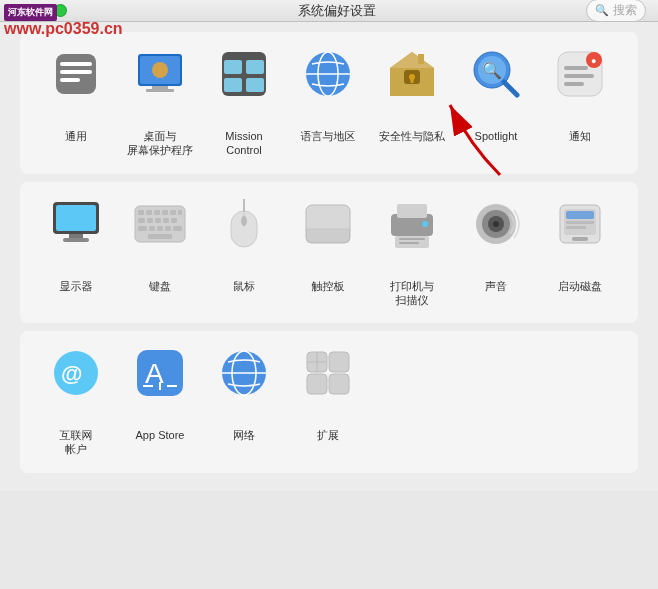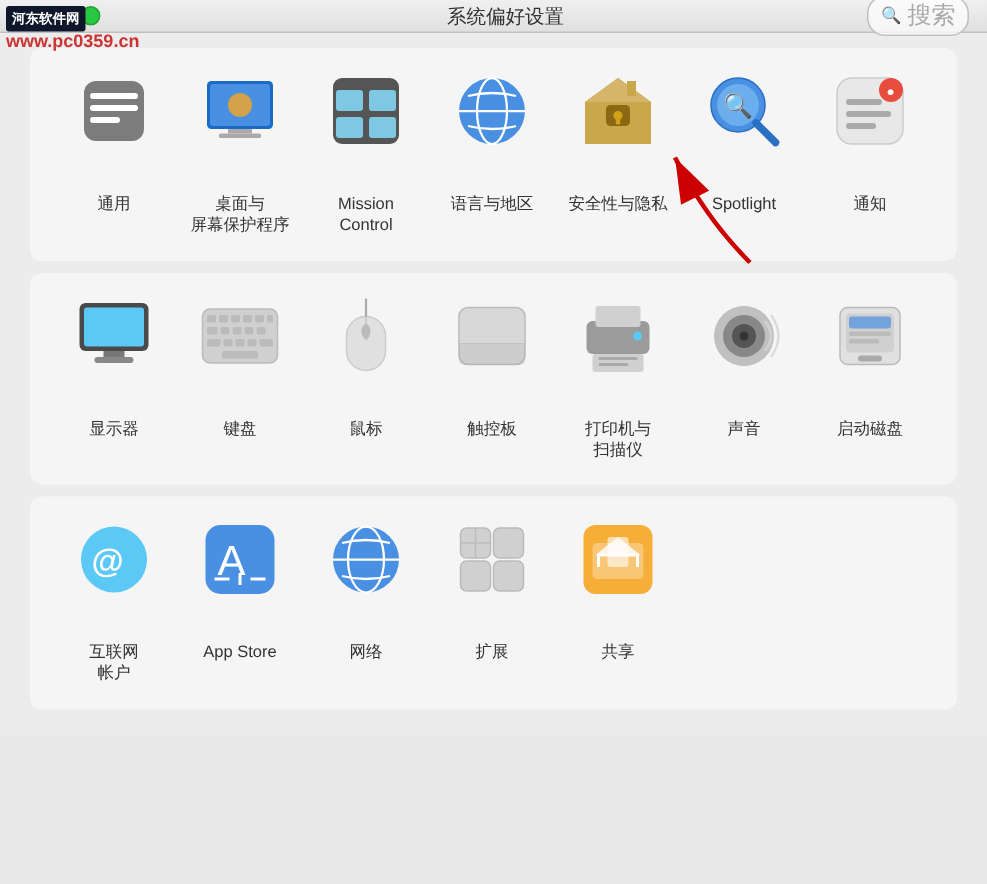--- a/index.html
+++ b/index.html
@@ -16,32 +16,32 @@
     .watermark {
       position: absolute;
       top: 0; left: 0;
       width: 100%; height: 100%;
       pointer-events: none;
       z-index: 100;
     }
     .watermark-logo {
       position: absolute;
       top: 4px; left: 4px;
-      background: #0f172a;
+      background: #701a75;
       color: white;
       font-size: 9px;
       padding: 2px 4px;
       border-radius: 2px;
       font-weight: bold;
     }
     .watermark-text {
       position: absolute;
       top: 20px; left: 4px;
       color: #cc3333;
-      font-size: 12px;
+      font-size: 16px;
       font-weight: bold;
     }
 
     
     .titlebar {
       height: 22px;
       background: linear-gradient(to bottom, #f0f0f0, #e0e0e0);
       display: flex;
       align-items: center;
       justify-content: center;
@@ -77,21 +77,21 @@
       border: 1px solid #c0c0c0;
       border-radius: 12px;
       padding: 2px 8px;
       gap: 4px;
     }
     .search-icon-svg {
       color: #999;
       font-size: 11px;
     }
     .search-placeholder {
-      font-size: 16px;
+      font-size: 12px;
       color: #aaa;
     }
 
     
     .content {
       padding: 10px 20px;
       background: #ececec;
     }
 
     
@@ -434,27 +434,15 @@
           <rect x="26" y="4" width="20" height="20" rx="4" fill="#d0d0d0" stroke="#bbb"></rect>
           <rect x="4" y="26" width="20" height="20" rx="4" fill="#d0d0d0" stroke="#bbb"></rect>
           <rect x="26" y="26" width="20" height="20" rx="4" fill="#d0d0d0" stroke="#bbb"></rect>
           <line x1="14" y1="4" x2="14" y2="24" stroke="#bbb" stroke-width="1"></line>
           <line x1="4" y1="14" x2="24" y2="14" stroke="#bbb" stroke-width="1"></line>
         </svg>
       </div>
       <span class="icon-label">扩展</span>
     </div>
 
-    <div class="icon-item">
-      <div class="icon-img">
-        <svg width="50" height="50" viewBox="0 0 50 50">
-          <rect x="2" y="2" width="46" height="46" rx="8" fill="#f5a623" opacity="0.9"></rect>
-          <rect x="8" y="14" width="34" height="24" rx="3" fill="white" opacity="0.3"></rect>
-          <path d="M 12 30 L 12 22 L 38 22 L 38 30" stroke="white" stroke-width="2" fill="none"></path>
-          <rect x="18" y="10" width="14" height="20" rx="2" fill="white" opacity="0.6"></rect>
-          <polygon points="10,22 25,10 40,22" fill="white" opacity="0.8"></polygon>
-        </svg>
-      </div>
-      <span class="icon-label">共享</span>
-    </div>
   </div>
 
 </div>
 
 </body></html>

